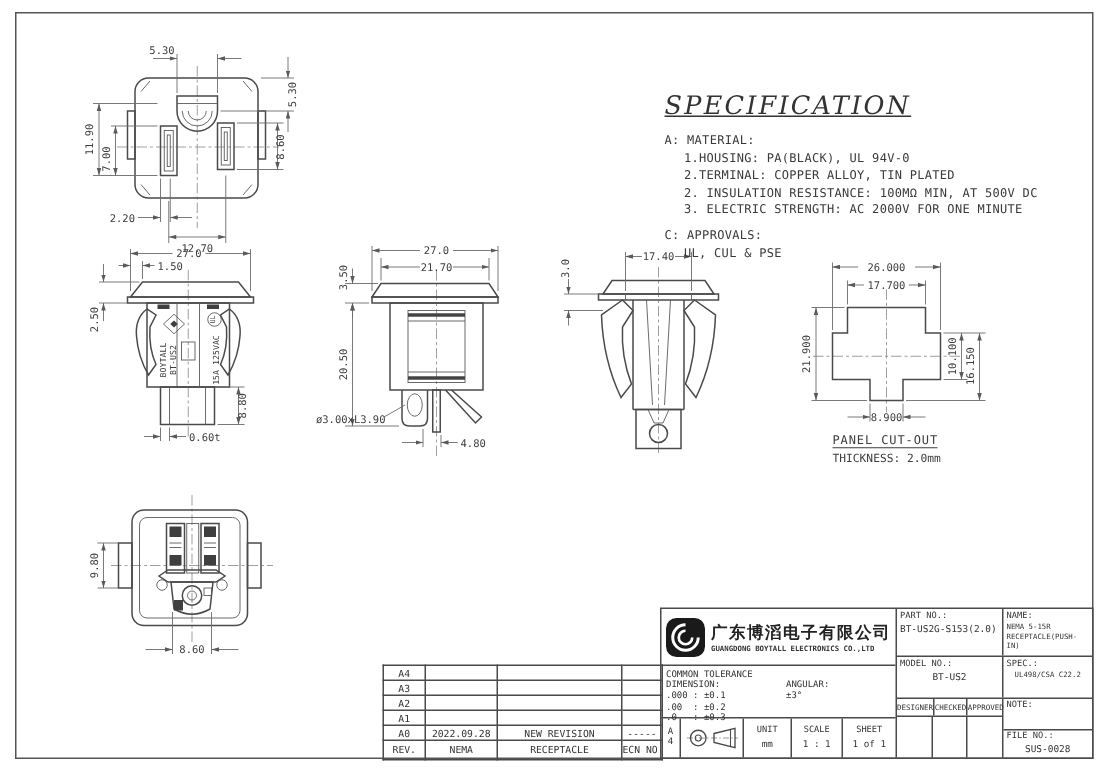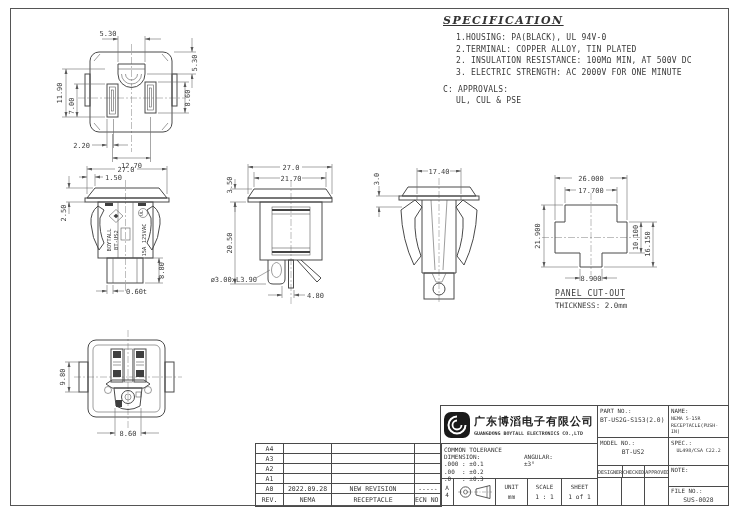--- a/index.html
+++ b/index.html
@@ -11,22 +11,22 @@
   .ol  { fill:none; stroke:#4a4a4a; stroke-width:1; }
   .ol2 { fill:none; stroke:#5a5a5a; stroke-width:0.6; }
   .band{ fill:none; stroke:#444; stroke-width:2.2; }
   .fill-dark { fill:#3f3f3f; stroke:none; }
   .tl  { fill:none; stroke:#6b6b6b; stroke-width:0.6; }
   .cl  { fill:none; stroke:#8a8a8a; stroke-width:0.55; stroke-dasharray:7 2 2 2; }
   .ul-line { stroke:#3d3d3d; stroke-width:0.8; }
 
   
   .spec { position:absolute; left:443px; top:14px; width:286px; }
-  .spec-title { font-family:"DejaVu Serif",serif; font-style:italic; font-weight:bold;
-    font-size:11px; text-decoration:underline; letter-spacing:1.5px; margin-bottom:6px; color:#333; }
+  .spec-title { font-family:"DejaVu Serif",serif; font-style:italic; font-weight:normal;
+    font-size:17px; text-decoration:underline; letter-spacing:1.5px; margin-bottom:6px; color:#333;margin-top:47px; }
   .spec-h { font-size:8px; margin-top:8px; letter-spacing:0.2px; }
   .spec-l { font-size:8px; margin-top:2.5px; margin-left:13px; letter-spacing:0.2px; white-space:pre; }
 
   
   .revtable { position:absolute; left:255px; top:443px; width:186px; height:63px;
     border-collapse:collapse; table-layout:fixed; font-size:6.5px; color:#333; }
   .revtable td { border:1px solid #4a4a4a; text-align:center; padding:0; overflow:hidden; white-space:nowrap;margin-left:28px; }
 
   
   .tb { position:absolute; left:440px; top:405px; width:289px; height:101px;
@@ -313,20 +313,21 @@
   <text x="13" y="59" text-anchor="middle" transform="rotate(-90 13 59)">9.80</text>
   <line class="tl" x1="63" y1="90" x2="63" y2="118"></line>
   <line class="tl" x1="89" y1="90" x2="89" y2="118"></line>
   <line class="tl" x1="45" y1="115" x2="63" y2="115" marker-end="url(#ae)"></line>
   <line class="tl" x1="107" y1="115" x2="89" y2="115" marker-end="url(#ae)"></line>
   <text x="76" y="117.5" text-anchor="middle">8.60</text>
 </svg>
 
 <div class="spec">
   <div class="spec-title">SPECIFICATION</div>
+  <div class="spec-h">A: MATERIAL:</div>
   <div class="spec-l">1.HOUSING: PA(BLACK), UL 94V-0</div>
   <div class="spec-l">2.TERMINAL: COPPER ALLOY, TIN PLATED</div>
   <div class="spec-l">2. INSULATION RESISTANCE: 100MΩ MIN, AT 500V DC</div>
   <div class="spec-l">3. ELECTRIC STRENGTH: AC 2000V FOR ONE MINUTE</div>
   <div class="spec-h">C: APPROVALS:</div>
   <div class="spec-l">UL, CUL &amp; PSE</div>
 </div>
 
 <table class="revtable">
   <colgroup>

